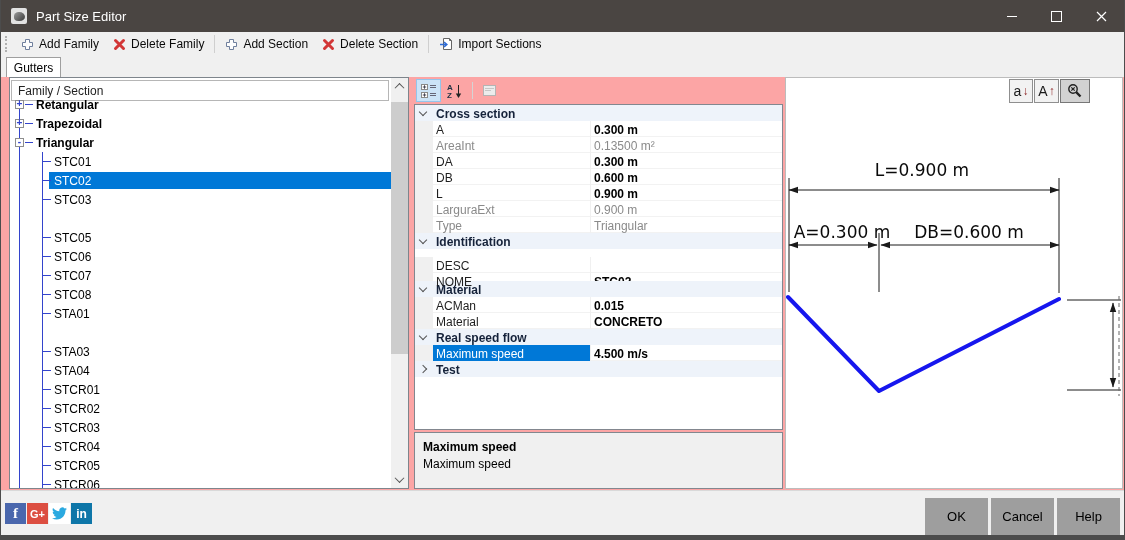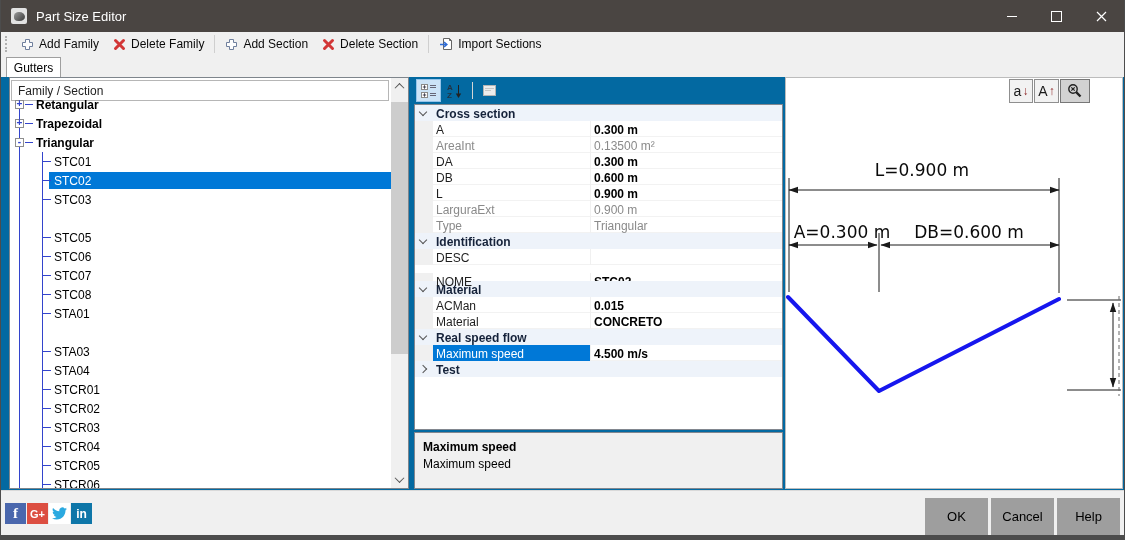--- a/index.html
+++ b/index.html
@@ -19,21 +19,21 @@
   .toolbar{position:absolute;left:0;top:32px;right:0;height:24px;background:#f0f0f0;display:flex;align-items:center;padding-left:3px;box-sizing:border-box;}
   .grip{width:2px;height:16px;border-left:2px dotted #b0b0b0;margin:0 5px 0 1px;}
   .tb-btn{display:flex;align-items:center;gap:5px;padding:0 7px;height:22px;cursor:default;}
   .tb-ico{display:flex;align-items:center;}
   .tb-lbl{color:#0a0a0a;}
   .tb-sep{width:1px;height:18px;background:#cfcfcf;margin:0 3px;}
   
   .tabrow{position:absolute;left:0;top:56px;right:0;height:21px;background:#f0f0f0;}
   .tab{position:absolute;left:5px;top:1px;width:55px;height:20px;background:#fff;border:1px solid #9f9f9f;border-bottom:none;box-sizing:border-box;display:flex;align-items:center;justify-content:center;}
   
-  .content{position:absolute;left:0;top:77px;right:0;height:413px;background:#0369a1;}
+  .content{position:absolute;left:0;top:77px;right:0;height:413px;background:#fca5a5;}
   
   .tree-panel{position:absolute;left:8px;top:0;width:400px;height:412px;border:1px solid #7e858c;background:#fff;box-sizing:border-box;overflow:hidden;}
   .tree-header{position:absolute;left:1px;top:2px;width:378px;height:21px;border:1px solid #b6b6b6;box-sizing:border-box;display:flex;align-items:center;padding-left:6px;background:#fff;color:#222;}
   .tree-scroll{position:absolute;right:0;top:0;width:17px;height:410px;background:#f0f0f0;}
   .scroll-btn{position:absolute;left:0;width:17px;height:17px;display:flex;align-items:center;justify-content:center;}
   .scroll-btn.up{top:0;} .scroll-btn.down{bottom:0;}
   .chev-up{width:6px;height:6px;border-left:1px solid #565656;border-top:1px solid #565656;transform:rotate(45deg) translate(1px,1px);}
   .chev-dn{width:6px;height:6px;border-left:1px solid #565656;border-top:1px solid #565656;transform:rotate(225deg) translate(1px,1px);}
   .scroll-thumb{position:absolute;left:0;top:24px;width:17px;height:252px;background:#cdcdcd;}
   .tree-body{position:absolute;left:0;top:17px;width:382px;height:393px;overflow:hidden;}
@@ -348,21 +348,21 @@
           <div class="g-row g-prop ro" style="top: 112px;">
             <span class="g-gutter"></span>
             <span class="vdiv"></span>
             <span class="g-label">Type</span>
             <span class="g-value">Triangular</span>
           </div>
           <div class="g-row g-cat" style="top: 128px;">
             <span class="chev down"></span>
             <span class="g-name">Identification</span>
           </div>
-          <div class="g-row g-prop" style="top: 144px;">
+          <div class="g-row g-prop" style="top: 152px;">
             <span class="g-gutter"></span>
             <span class="vdiv"></span>
             <span class="g-label">DESC</span>
             <span class="g-value"></span>
           </div>
           <div class="g-row g-prop" style="top: 168px;">
             <span class="g-gutter"></span>
             <span class="vdiv"></span>
             <span class="g-label">NOME</span>
             <span class="g-value">STC02</span>

